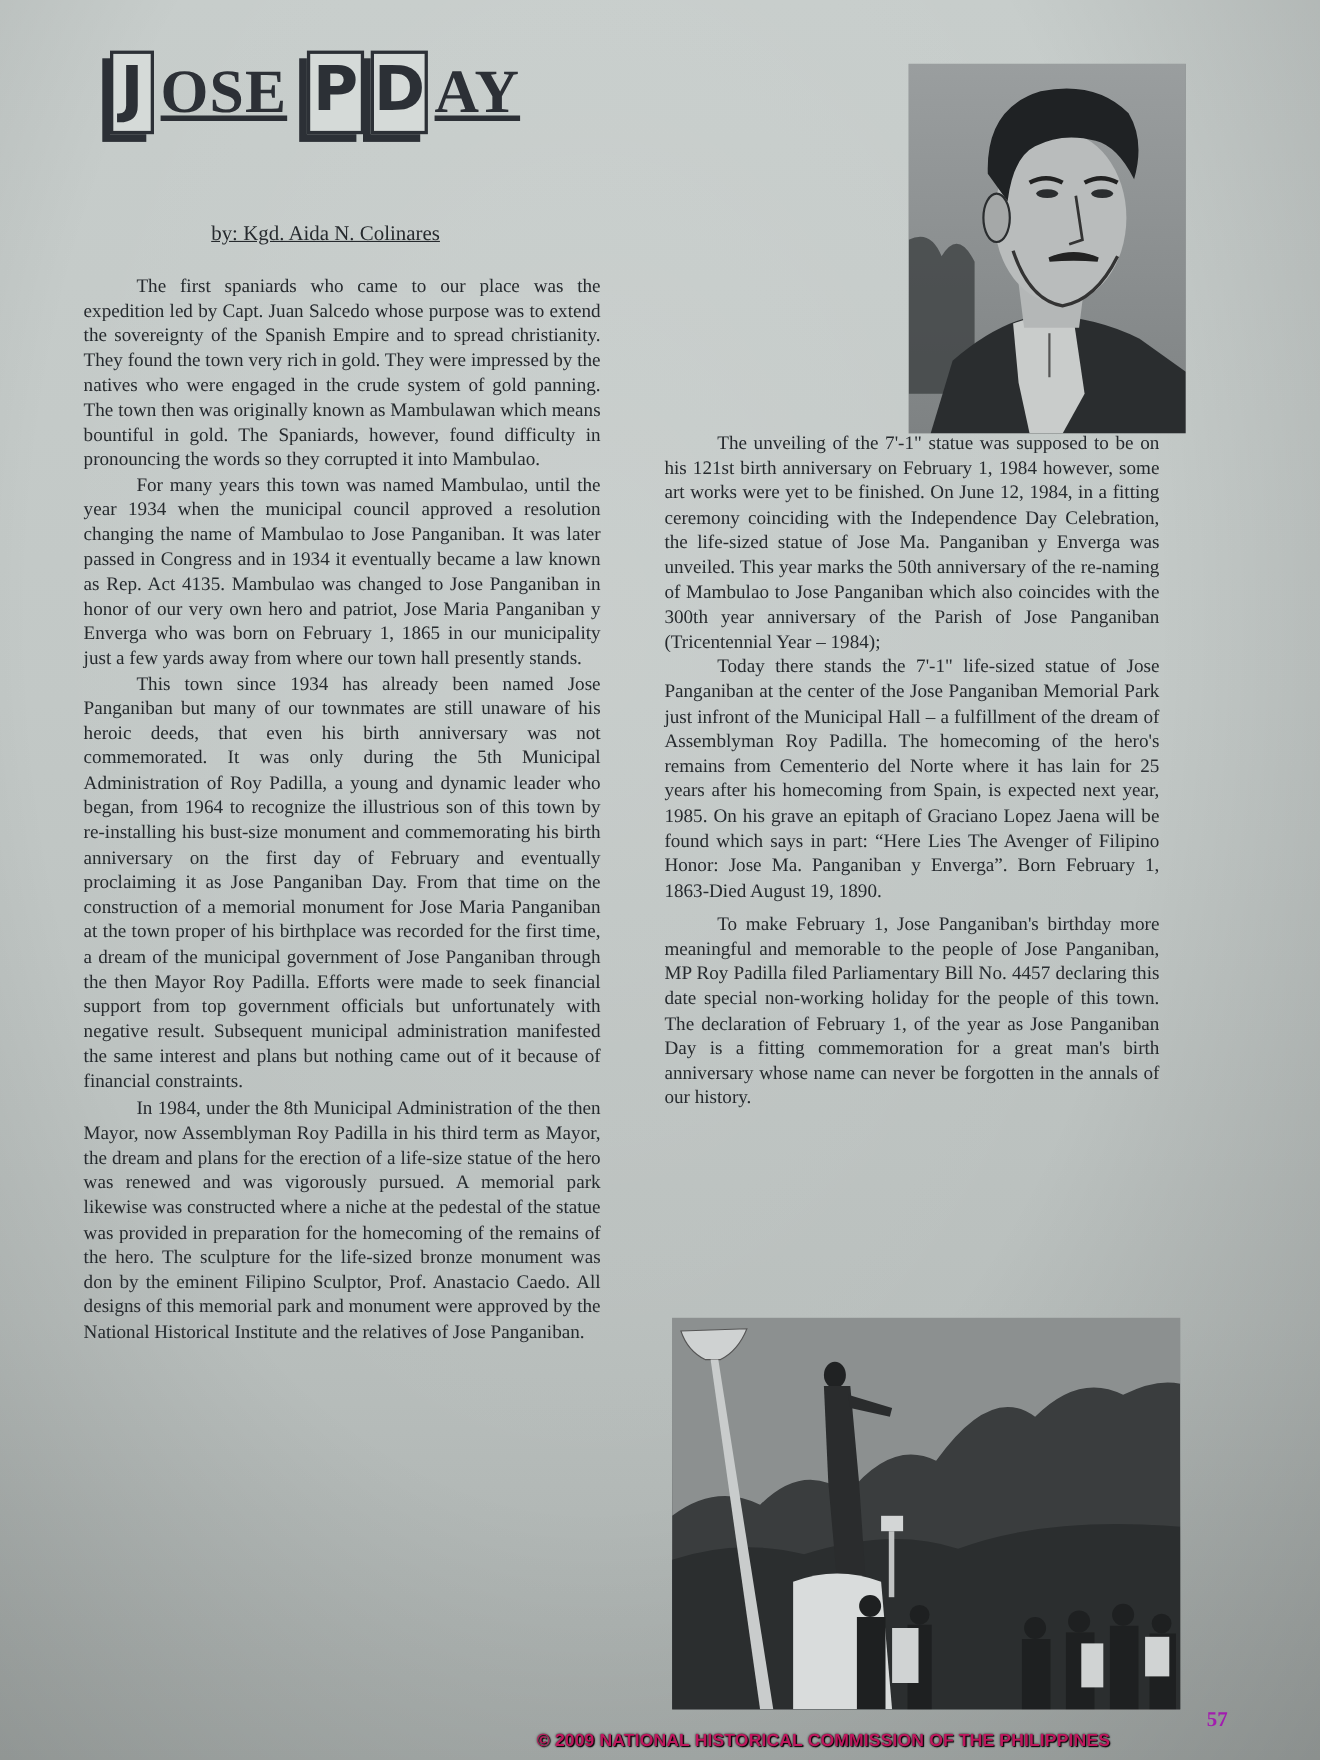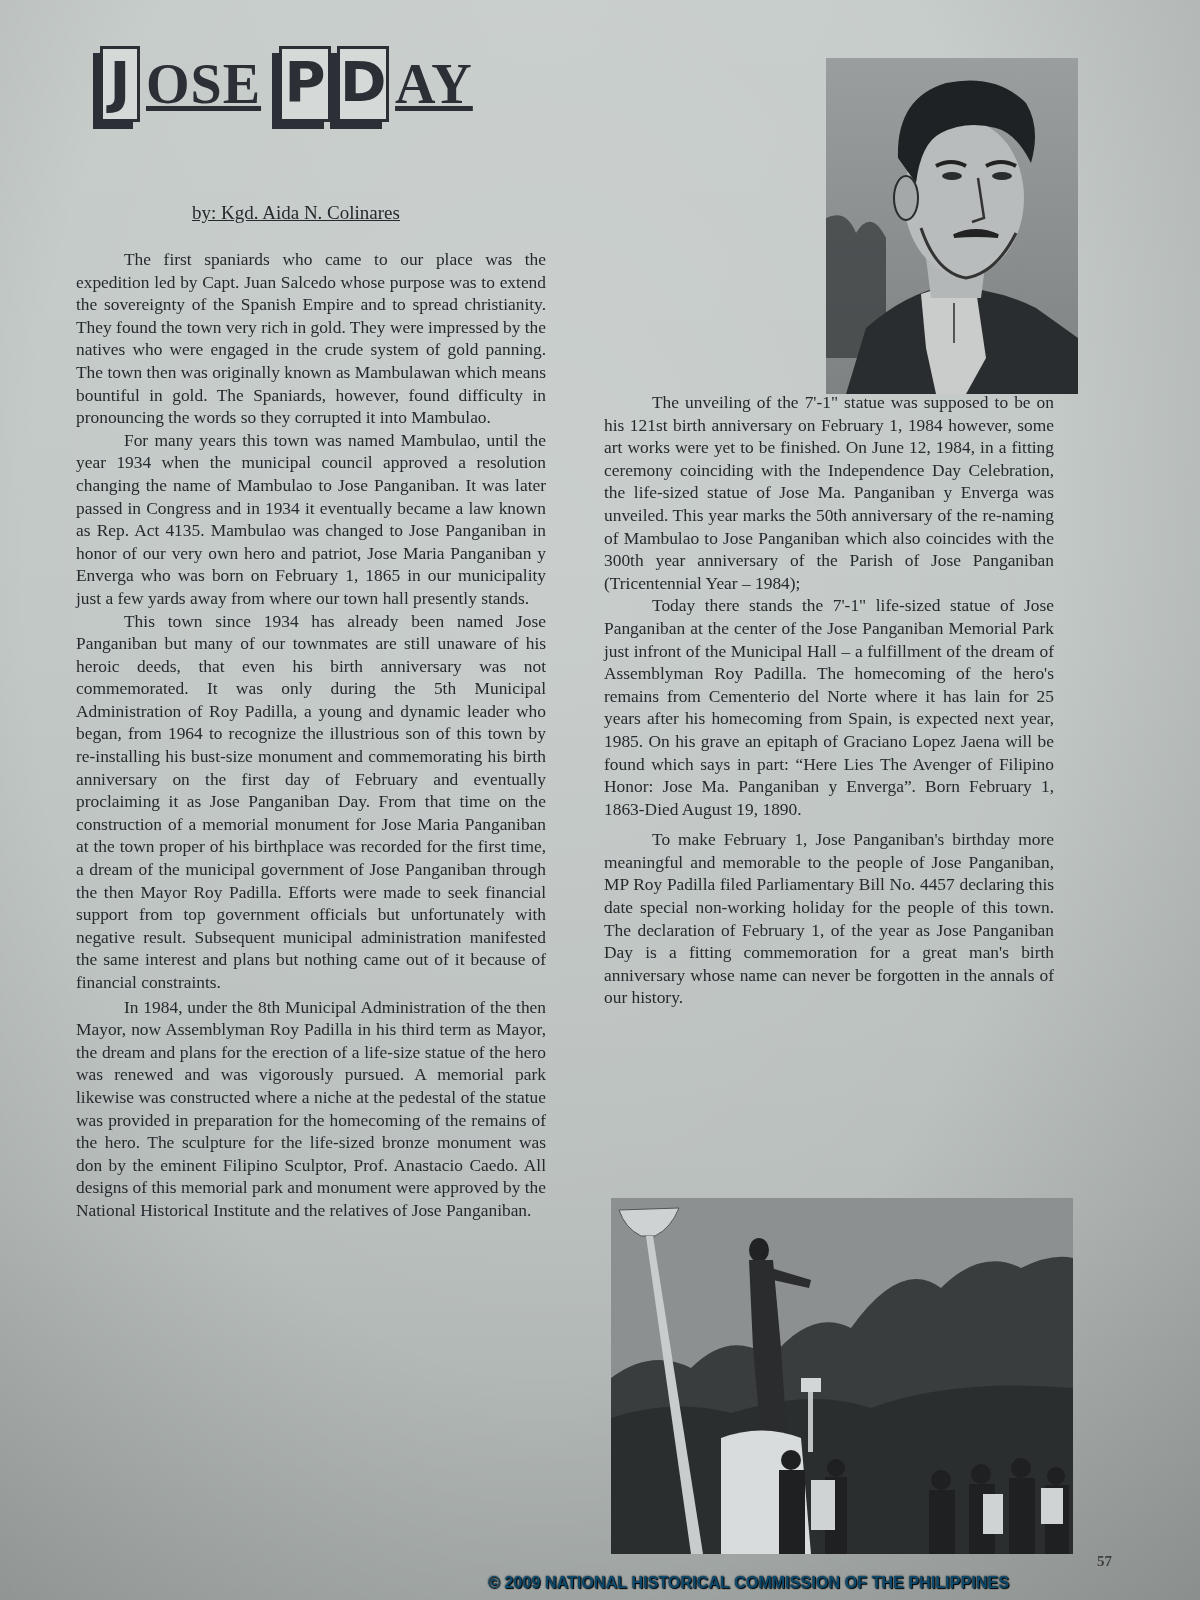--- a/index.html
+++ b/index.html
@@ -55,27 +55,27 @@
       left: 826px; top: 58px; width: 252px; height: 336px;
       background: #8b8f90;
     }
     .scene {
       left: 611px; top: 1198px; width: 462px; height: 356px;
       background: linear-gradient(180deg, #8e9292 0%, #7f8383 35%, #3e4142 60%, #2b2d2e 100%);
     }
     .photo svg { display: block; width: 100%; height: 100%; }
 
     .page-number {
-      position: absolute; left: 1097px; top: 1553px; font-size: 15px; font-weight: bold;
-      color: #404040;
+      position: absolute; left: 1097px; top: 1553px; font-size: 19px; font-weight: bold;
+      color: #a21caf;
     }
     .copyright {
       position: absolute; left: 488px; top: 1574px; width: 712px;
       font-family: "Liberation Sans", "DejaVu Sans", sans-serif; font-weight: bold;
-      font-size: 16px; color: #0c4a6e; letter-spacing: 0.1px;
+      font-size: 16px; color: #be185d; letter-spacing: 0.1px;
       text-shadow: 0 0 2px #000, 1px 1px 1px #000;
       white-space: nowrap;
     }
   </style>
 </head>
 <body>
 
 <div class="page-vignette"></div>
 
 <h1 class="title" style="margin:0;">

